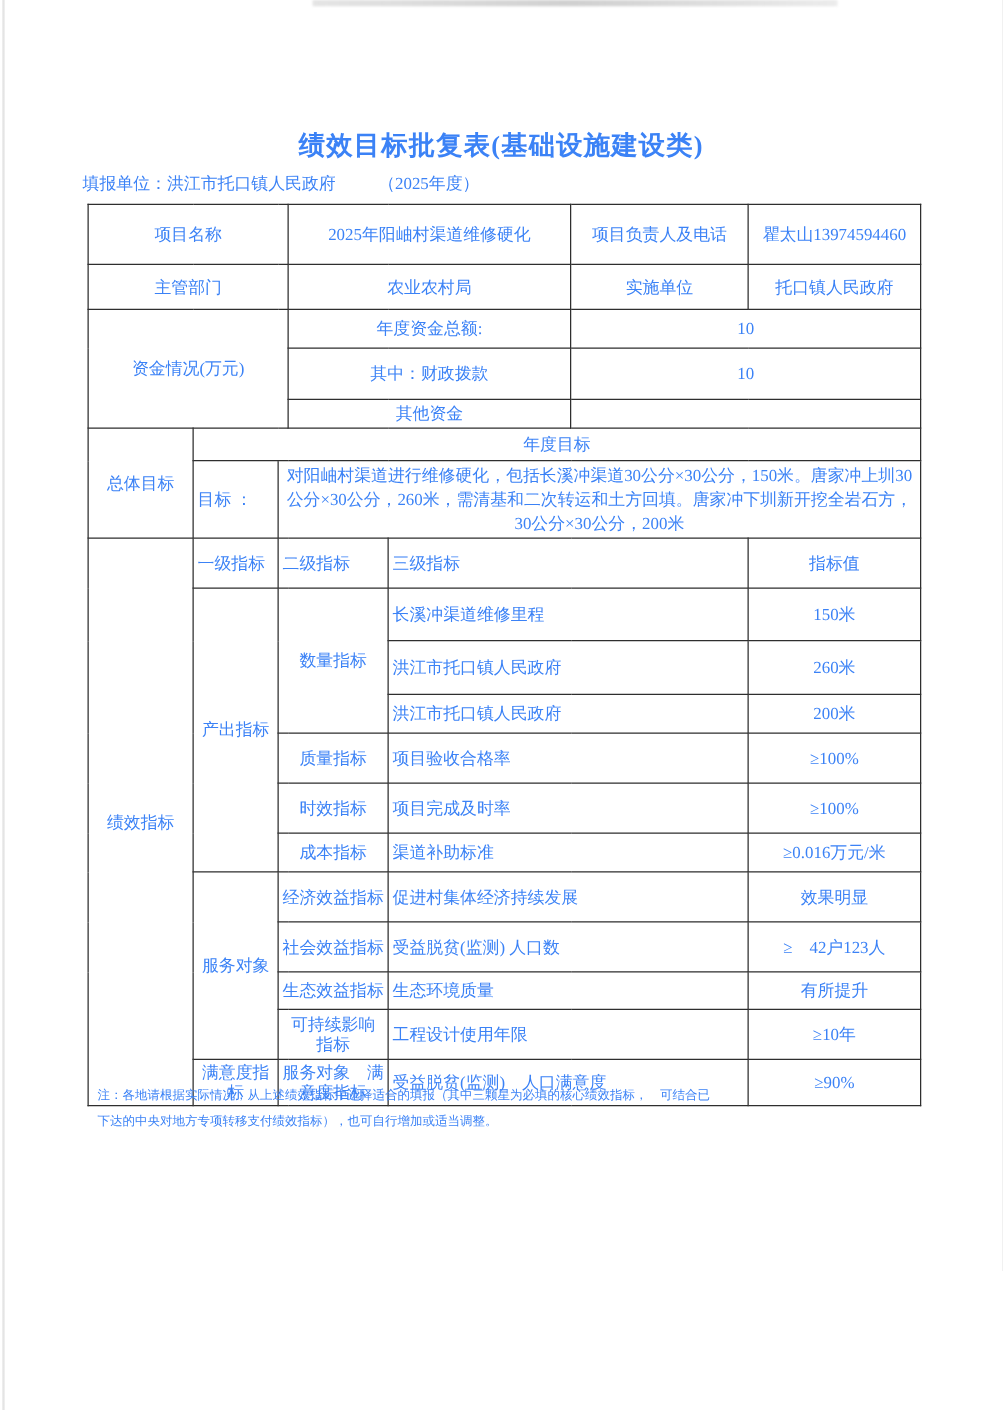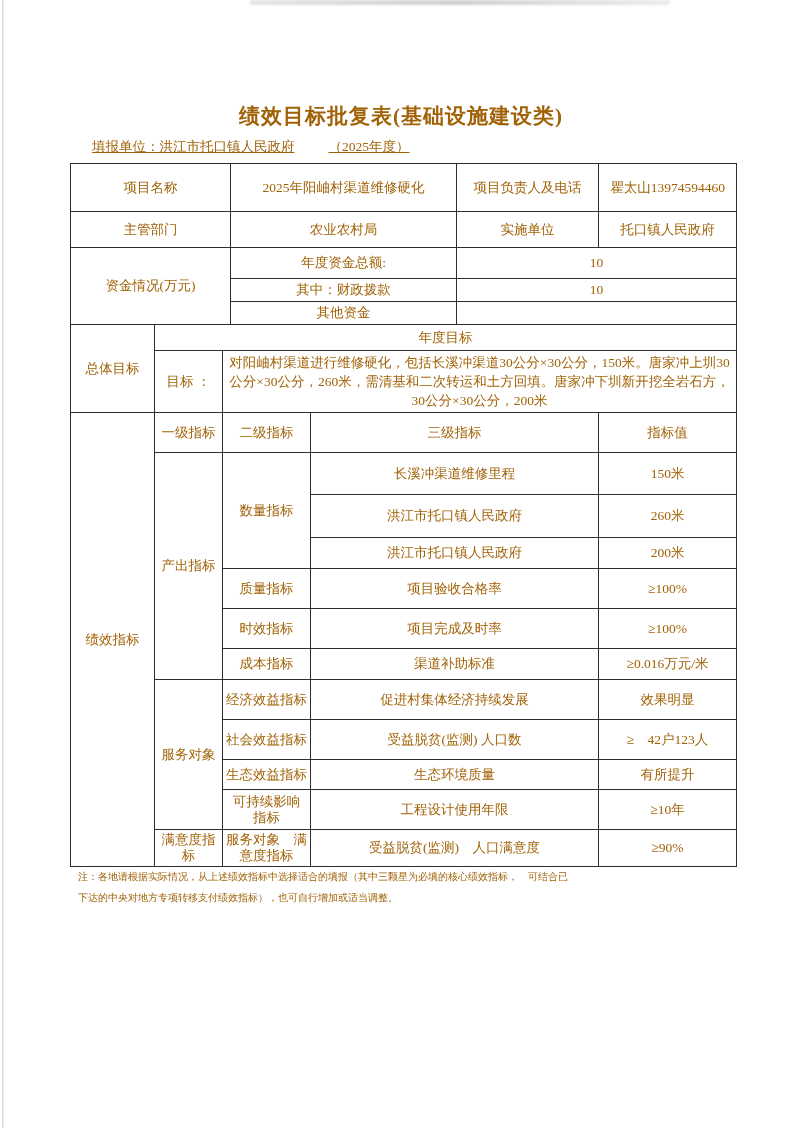--- a/index.html
+++ b/index.html
@@ -2,50 +2,50 @@
 <html><head>
 <meta charset="utf-8">
 <style>
   html,body{margin:0;padding:0;background:#e8e8e8;}
   .page{
     position:relative;
     width:802px;height:1128px;
     background:#ffffff;
     overflow:hidden;
     font-family:"Liberation Serif","DejaVu Serif",serif;
-    color:#a16207;
+    color:#3b82f6;
     margin:0 auto;
   }
   
   .edge-left{position:absolute;left:2px;top:0;bottom:0;width:2px;
     background:linear-gradient(to right,#bdbdbd,#e9e9e9);opacity:.55;}
   .top-smudge{position:absolute;top:0;left:250px;width:420px;height:5px;
     background:linear-gradient(to right,rgba(150,150,150,.25),rgba(120,120,120,.35),rgba(160,160,160,.2));
     filter:blur(1px);}
   .title{
     position:absolute;top:102px;left:0;width:100%;
     text-align:center;font-size:21px;font-weight:bold;letter-spacing:1px;
   }
   .filing-line{
-    position:absolute;top:138px;left:92px;font-size:13.5px;text-decoration:underline;
+    position:absolute;top:138px;left:66px;font-size:13.5px;
   }
   .filing-line .gap{display:inline-block;width:34px;}
   table.main{
     position:absolute;top:163px;left:70px;
     width:666px;border-collapse:collapse;table-layout:fixed;padding-left:28px;
   }
   table.main td{
     border:1.5px solid #2e2e2e;
     font-size:13.5px;
     padding:2px 3px;
     vertical-align:middle;
     overflow:hidden;
   }
   td.center{text-align:center;}
-  td.left{text-align:center;padding-left:5px;margin-top:42px;}
+  td.left{text-align:left;padding-left:5px;margin-top:42px;}
   td.prewrap{white-space:pre-line;line-height:16px;}
   td.goal-text{text-align:center;line-height:19px;padding:3px 8px;font-size:13.5px;}
   td.val{text-align:center;font-size:13px;}
   .note{
     position:absolute;top:866px;left:78px;width:682px;
     font-size:10px;line-height:21px;white-space:pre-line;
   }
 </style>
 </head>
 <body>
@@ -81,21 +81,21 @@
       <td colspan="2" class="center">农业农村局</td>
       <td class="center">实施单位</td>
       <td class="center">托口镇人民政府</td>
     </tr>
 
     <tr style="height:31px">
       <td colspan="3" rowspan="3" class="center">资金情况(万元)</td>
       <td colspan="2" class="center">年度资金总额:</td>
       <td colspan="2" class="center">10</td>
     </tr>
-    <tr style="height:23px">
+    <tr style="height:41px">
       <td colspan="2" class="center">其中：财政拨款</td>
       <td colspan="2" class="center">10</td>
     </tr>
     <tr style="height:22px">
       <td colspan="2" class="center">其他资金</td>
       <td colspan="2" class="center"></td>
     </tr>
 
     <tr style="height:26px">
       <td rowspan="2" class="center">总体目标</td>

